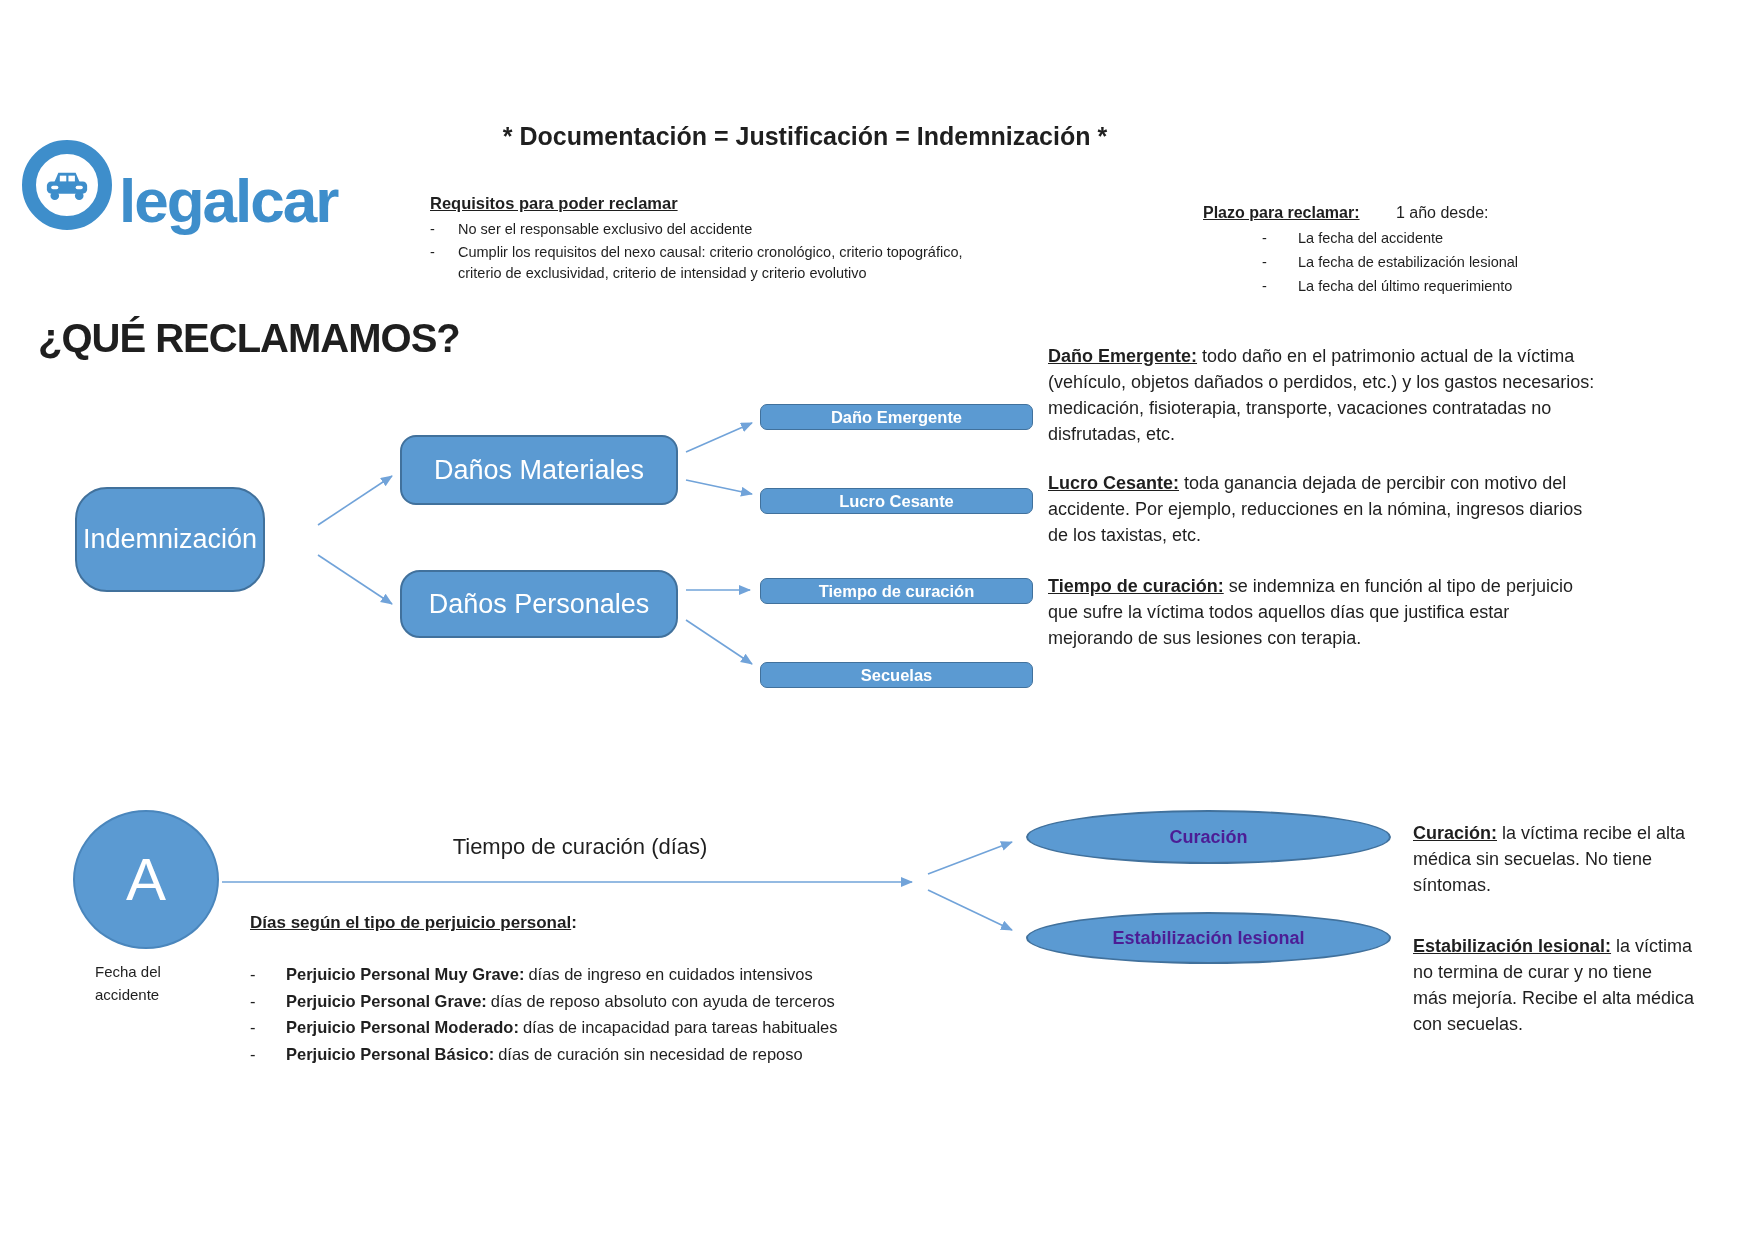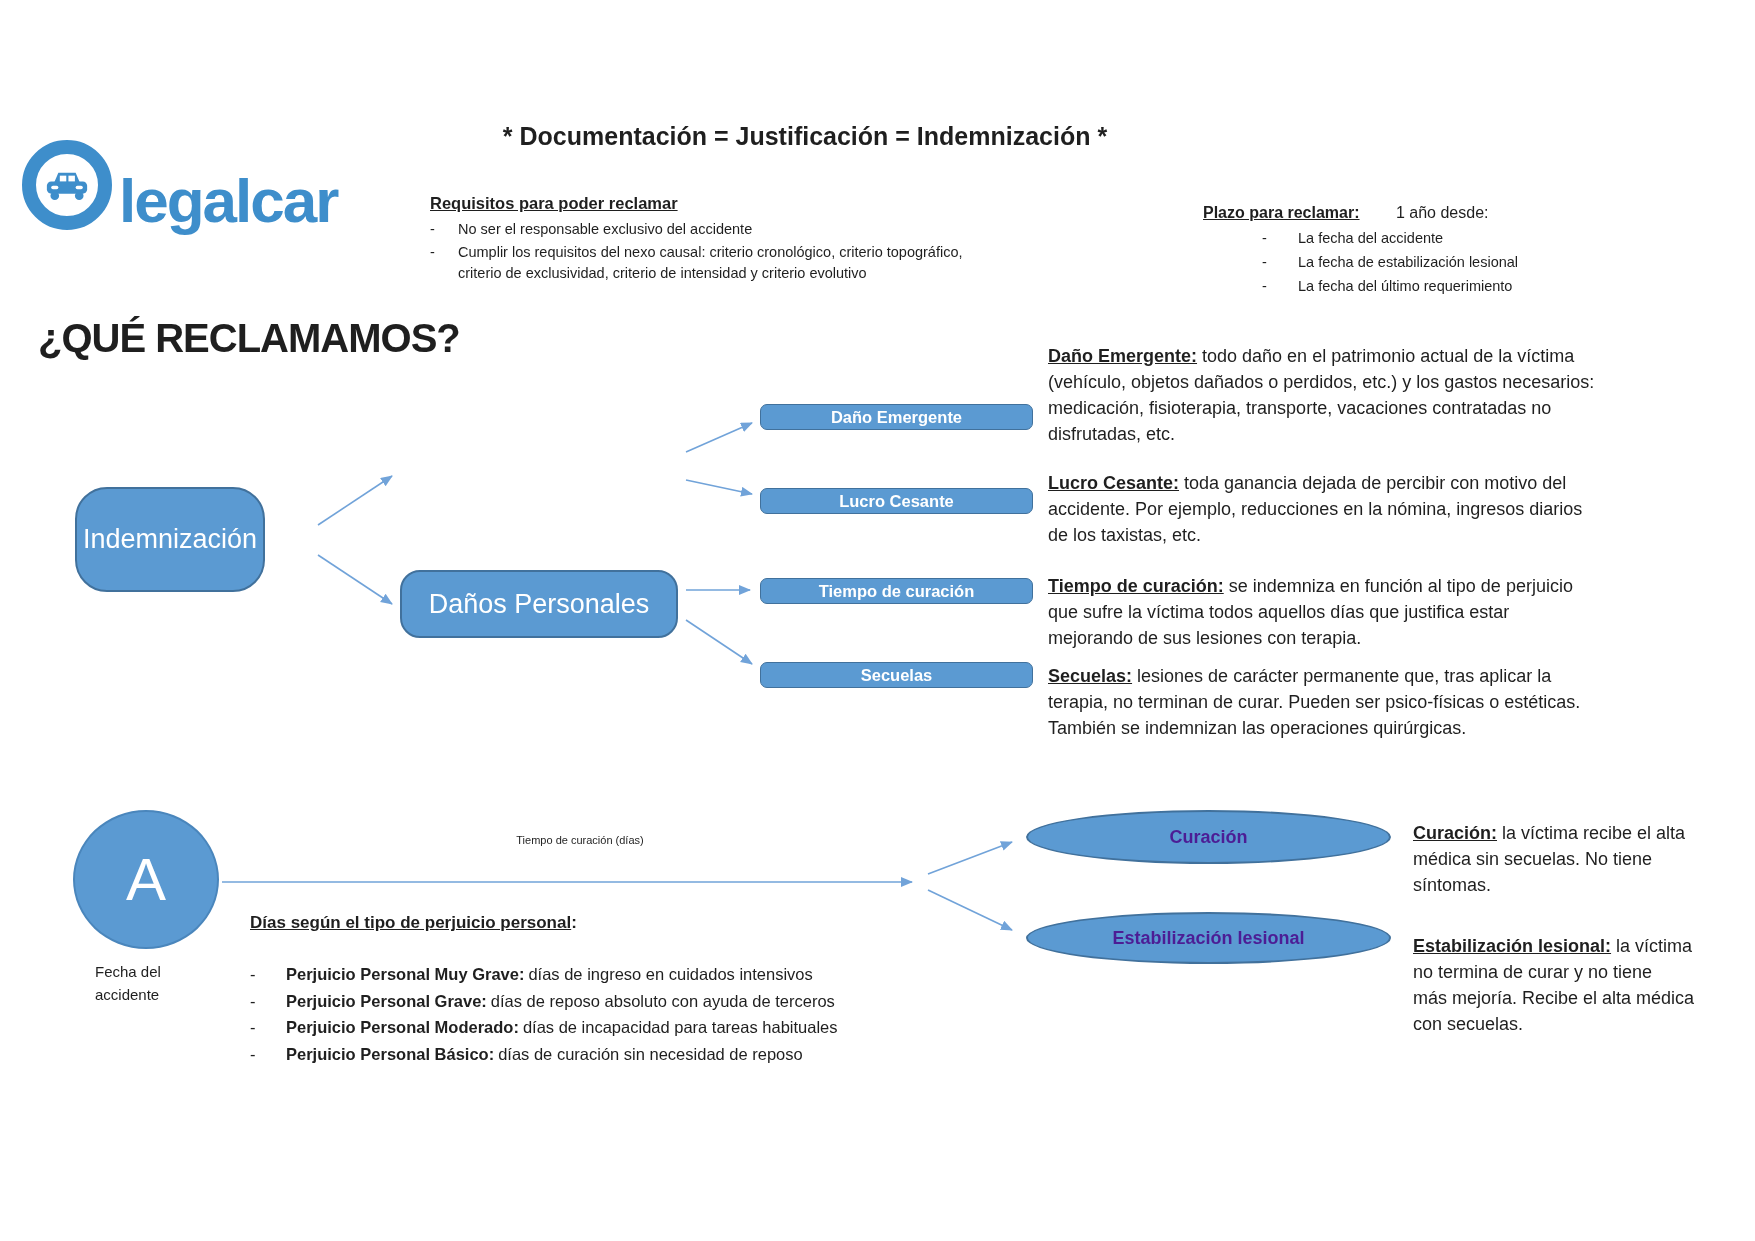--- a/index.html
+++ b/index.html
@@ -47,21 +47,21 @@
   .def{position:absolute; left:1048px; width:560px; font-size:18px; line-height:26px;}
   .def1{top:343px;} .def2{top:470px;} .def3{top:573px;} .def4{top:663px;}
   .term{font-weight:700; text-decoration:underline; margin-right:5px;}
   .pre{white-space:pre-line;}
 
   
   .circle-a{position:absolute; left:73px; top:810px; width:146px; height:139px; border-radius:50%;
     background:#5b9ad2; border:2px solid #4a86bc; color:#fff; font-size:60px;
     display:flex; align-items:center; justify-content:center; box-sizing:border-box;}
   .circle-caption{position:absolute; left:95px; top:960px; font-size:15px; line-height:23px;}
-  .axis-label{position:absolute; left:420px; top:834px; width:320px; text-align:center; font-size:11px;}
+  .axis-label{position:absolute; left:420px; top:834px; width:320px; text-align:center; font-size:22px;}
   .dias-heading{position:absolute; left:250px; top:913px; font-size:17px; font-weight:700;}
   .dias-heading .u{text-decoration:underline;}
   .dias-colon{font-weight:700;}
   .perj-list{position:absolute; left:250px; top:961px; width:760px;}
   .perj-list .b-row{grid-template-columns:36px 1fr; font-size:16.5px; line-height:26.5px; margin-bottom:0;}
   .perj-term{font-weight:700; margin-right:4px;}
 
   .ellipse{position:absolute; left:1026px; width:365px; background:#5b9ad2; border:2px solid #41719c;
     border-radius:50%; color:#4c1d95; font-weight:700; font-size:18px;
     display:flex; align-items:center; justify-content:center; box-sizing:border-box;}
@@ -139,20 +139,21 @@
       <div class="b-row">
         <span class="dash">-</span>
         <span>La fecha del último requerimiento</span>
       </div>
     </div>
   </div>
 
   <div class="que-title">¿QUÉ RECLAMAMOS?</div>
 
   <div class="box box-root">Indemnización</div>
+  <div class="box box-branch1">Daños Materiales</div>
   <div class="box box-branch2">Daños Personales</div>
   <div class="bar bar1">Daño Emergente</div>
   <div class="bar bar2">Lucro Cesante</div>
   <div class="bar bar3">Tiempo de curación</div>
   <div class="bar bar4">Secuelas</div>
 
   <div class="def def1">
     <span class="term">Daño Emergente:</span><span class="pre">todo daño en el patrimonio actual de la víctima
 (vehículo, objetos dañados o perdidos, etc.) y los gastos necesarios:
 medicación, fisioterapia, transporte, vacaciones contratadas no
@@ -161,25 +162,20 @@
   <div class="def def2">
     <span class="term">Lucro Cesante:</span><span class="pre">toda ganancia dejada de percibir con motivo del
 accidente. Por ejemplo, reducciones en la nómina, ingresos diarios
 de los taxistas, etc.</span>
   </div>
   <div class="def def3">
     <span class="term">Tiempo de curación:</span><span class="pre">se indemniza en función al tipo de perjuicio
 que sufre la víctima todos aquellos días que justifica estar
 mejorando de sus lesiones con terapia.</span>
   </div>
-  <div class="def def4">
-    <span class="term">Secuelas:</span><span class="pre">lesiones de carácter permanente que, tras aplicar la
-terapia, no terminan de curar. Pueden ser psico-físicas o estéticas.
-También se indemnizan las operaciones quirúrgicas.</span>
-  </div>
 
   <div class="circle-a">A</div>
   <div class="circle-caption pre">Fecha del
 accidente</div>
   <div class="axis-label">Tiempo de curación (días)</div>
 
   <div class="dias-heading">
     <span class="u">Días según el tipo de perjuicio personal</span><span class="dias-colon">:</span>
   </div>
 

